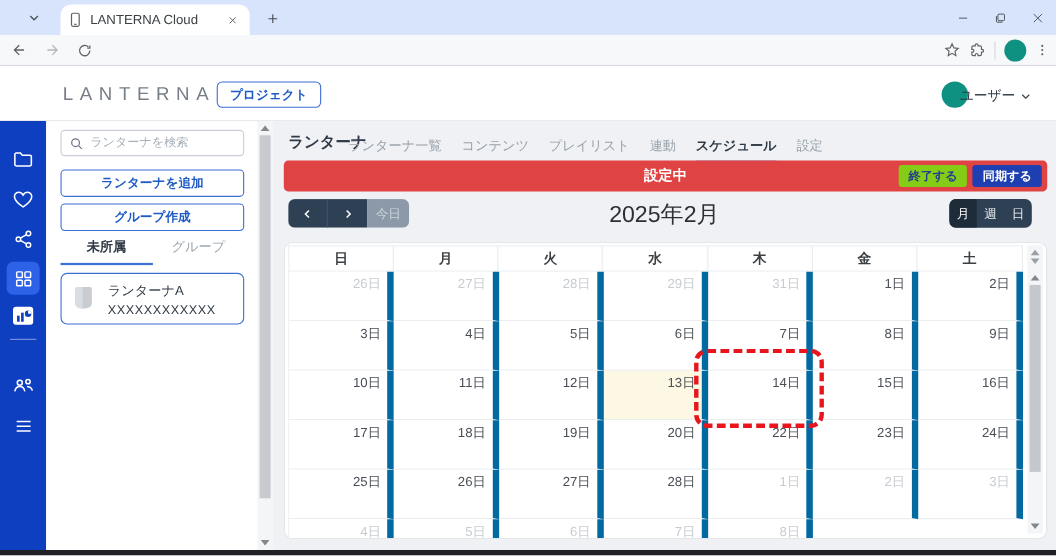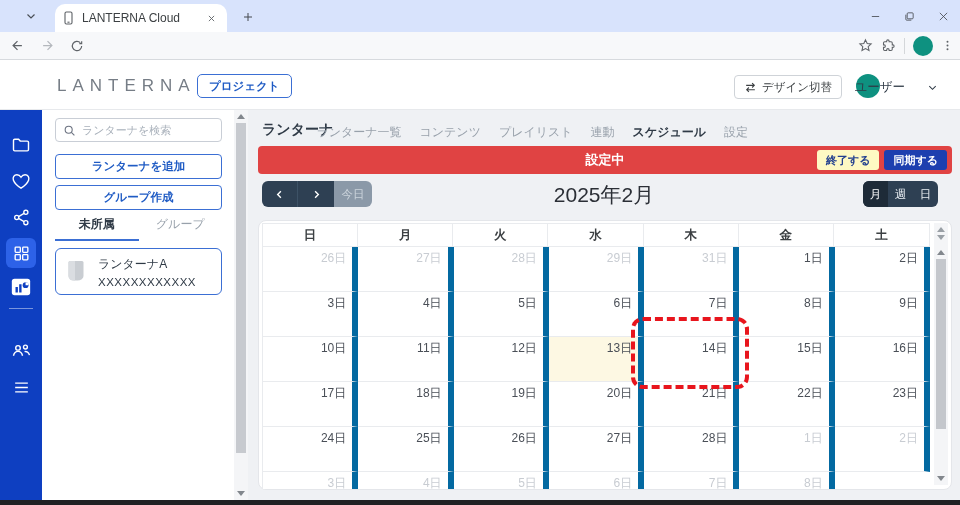--- a/index.html
+++ b/index.html
@@ -25,21 +25,21 @@
   .avatar-s { width:20px; height:20px; border-radius:50%; background:#0e9180; }
 
   
   .app-header { position:absolute; left:0; top:60px; width:960px; height:50px; background:#fff; border-bottom:1px solid #e7e9ec; }
   .logo { position:absolute; left:57px; top:16px; display:flex; align-items:center; }
   .logo-main { font-size:17px; color:#767d86; letter-spacing:6px; font-weight:500; }
   .logo-sub { font-size:16px; color:#5071cf; font-style:italic; font-weight:600; margin-left:4px; letter-spacing:2px; }
   .proj-btn { position:absolute; left:197px; top:14px; height:24px; padding:0 11px; border:1px solid #3b6fd4; border-radius:5px; background:#fff; color:#1f5bc4; font-size:11.5px; font-weight:bold; display:flex; align-items:center; cursor:pointer; }
   .design-btn { position:absolute; right:118px; top:15px; height:24px; padding:0 9px; border:1px solid #cfd3d8; border-radius:4px; background:#fff; color:#3c4043; font-size:11.5px; display:flex; align-items:center; gap:5px; cursor:pointer; }
   .hdr-avatar { position:absolute; right:80px; top:14px; width:24px; height:24px; border-radius:50%; background:#0e9180; }
-  .user-box { position:absolute; right:22px; top:19px; display:flex; align-items:center; gap:22px; font-size:12.5px; color:#2f3a46; cursor:pointer; }
+  .user-box { position:absolute; right:22px; top:19px; display:flex; align-items:center; gap:4px; font-size:12.5px; color:#2f3a46; cursor:pointer; }
 
   
   .rail { position:absolute; left:0; top:110px; width:42px; height:390px; background:#0e3fc1; }
   .rail-icon { position:absolute; left:6px; width:30px; height:30px; display:flex; align-items:center; justify-content:center; border-radius:6px; cursor:pointer; }
   .rail-icon.active { background:#2d62e8; }
   .rail-divider { position:absolute; left:9px; width:24px; height:1px; background:rgba(255,255,255,.45); }
 
   
   .panel { position:absolute; left:42px; top:110px; width:206px; height:390px; background:#fff; }
   .search-box { position:absolute; left:13px; top:8px; width:167px; height:24px; border:1px solid #c9ced6; border-radius:4px; display:flex; align-items:center; padding:0 7px; background:#fff; }
@@ -64,21 +64,21 @@
   
   .main { position:absolute; left:248px; top:110px; width:712px; height:390px; background:#eff1f4; }
   .main-title { position:absolute; left:14px; top:11px; font-size:14px; font-weight:bold; color:#2f3a46; }
   .main-tabs { position:absolute; top:14px; right:212px; display:flex; gap:18px; }
   .mtab { font-size:12px; color:#98a1ab; white-space:nowrap; cursor:pointer; padding-bottom:5px; }
   .mtab.active { color:#2f3a46; font-weight:bold; border-bottom:2px solid #5b7fd6; }
 
   .banner { position:absolute; left:10px; top:36px; width:694px; height:28px; background:#e04343; border-radius:4px; display:flex; align-items:center; justify-content:center; }
   .banner-status { color:#fff; font-size:13px; font-weight:bold; }
   .banner-btns { position:absolute; right:5px; top:4px; display:flex; gap:5px; }
-  .end-btn { height:20px; padding:0 9px; background:#fef9c3; color:#23408f; border:none; border-radius:3px; font-size:11px; font-weight:bold; cursor:pointer; font-family:inherit; }
+  .end-btn { height:20px; padding:0 9px; background:#84cc16; color:#23408f; border:none; border-radius:3px; font-size:11px; font-weight:bold; cursor:pointer; font-family:inherit; }
   .sync-btn { height:20px; padding:0 9px; background:#1d3faf; color:#fff; border:none; border-radius:3px; font-size:11px; font-weight:bold; cursor:pointer; font-family:inherit; }
 
   .cal-controls { position:absolute; left:0; top:71px; width:712px; height:26px; }
   .nav-group { position:absolute; left:14px; top:0; height:26px; display:flex; border-radius:6px; overflow:hidden; }
   .nav-arrow { width:36px; height:26px; background:#2e4053; display:flex; align-items:center; justify-content:center; cursor:pointer; }
   .today-btn { width:38px; height:26px; background:#8b99a8; color:#ccd4dc; font-size:11.5px; display:flex; align-items:center; justify-content:center; cursor:pointer; }
   .month-title { position:absolute; left:0; right:0; top:0; text-align:center; font-size:21px; font-weight:500; color:#2b2f36; }
   .view-toggle { position:absolute; right:22px; top:0; height:26px; display:flex; background:#2e4053; border-radius:6px; overflow:hidden; }
   .vbtn { width:25px; height:26px; color:#e8edf2; font-size:11.5px; display:flex; align-items:center; justify-content:center; cursor:pointer; }
   .vbtn.active { background:#1e2b38; color:#fff; }
@@ -183,26 +183,20 @@
 </div>
 
 <div class="app-header">
   <div class="logo">
     <span class="logo-main">LANTERNA</span>
     <span class="logo-sub">cloud</span>
   </div>
   <button class="proj-btn">
       <span>プロジェクト</span>
     </button>
-  <button class="design-btn">
-    <svg width="13" height="11" viewBox="0 0 24 20" fill="none" stroke="#3c4043" stroke-width="2">
-        <path d="M4 6h15M15 2l4 4-4 4M20 14H5M9 10l-4 4 4 4"></path>
-      </svg>
-    <span>デザイン切替</span>
-  </button>
   <div class="hdr-avatar"></div>
   <div class="user-box">
     <span>ユーザー</span>
     <svg width="11" height="11" viewBox="0 0 24 24" fill="none" stroke="#2f3a46" stroke-width="2.2">
         <path d="M5 9l7 7 7-7"></path>
       </svg>
   </div>
 </div>
 
 <div class="rail">
@@ -363,21 +357,20 @@
           <div class="day-cell"><span>11日</span></div>
           <div class="day-cell"><span>12日</span></div>
           <div class="day-cell hl"><span>13日</span></div>
           <div class="day-cell"><span>14日</span></div>
           <div class="day-cell"><span>15日</span></div>
           <div class="day-cell"><span>16日</span></div>
           <div class="day-cell"><span>17日</span></div>
           <div class="day-cell"><span>18日</span></div>
           <div class="day-cell"><span>19日</span></div>
           <div class="day-cell"><span>20日</span></div>
-          <div class="day-cell"><span>21日</span></div>
           <div class="day-cell"><span>22日</span></div>
           <div class="day-cell"><span>23日</span></div>
           <div class="day-cell"><span>24日</span></div>
           <div class="day-cell"><span>25日</span></div>
           <div class="day-cell"><span>26日</span></div>
           <div class="day-cell"><span>27日</span></div>
           <div class="day-cell"><span>28日</span></div>
           <div class="day-cell muted"><span>1日</span></div>
           <div class="day-cell muted"><span>2日</span></div>
           <div class="day-cell muted"><span>3日</span></div>

